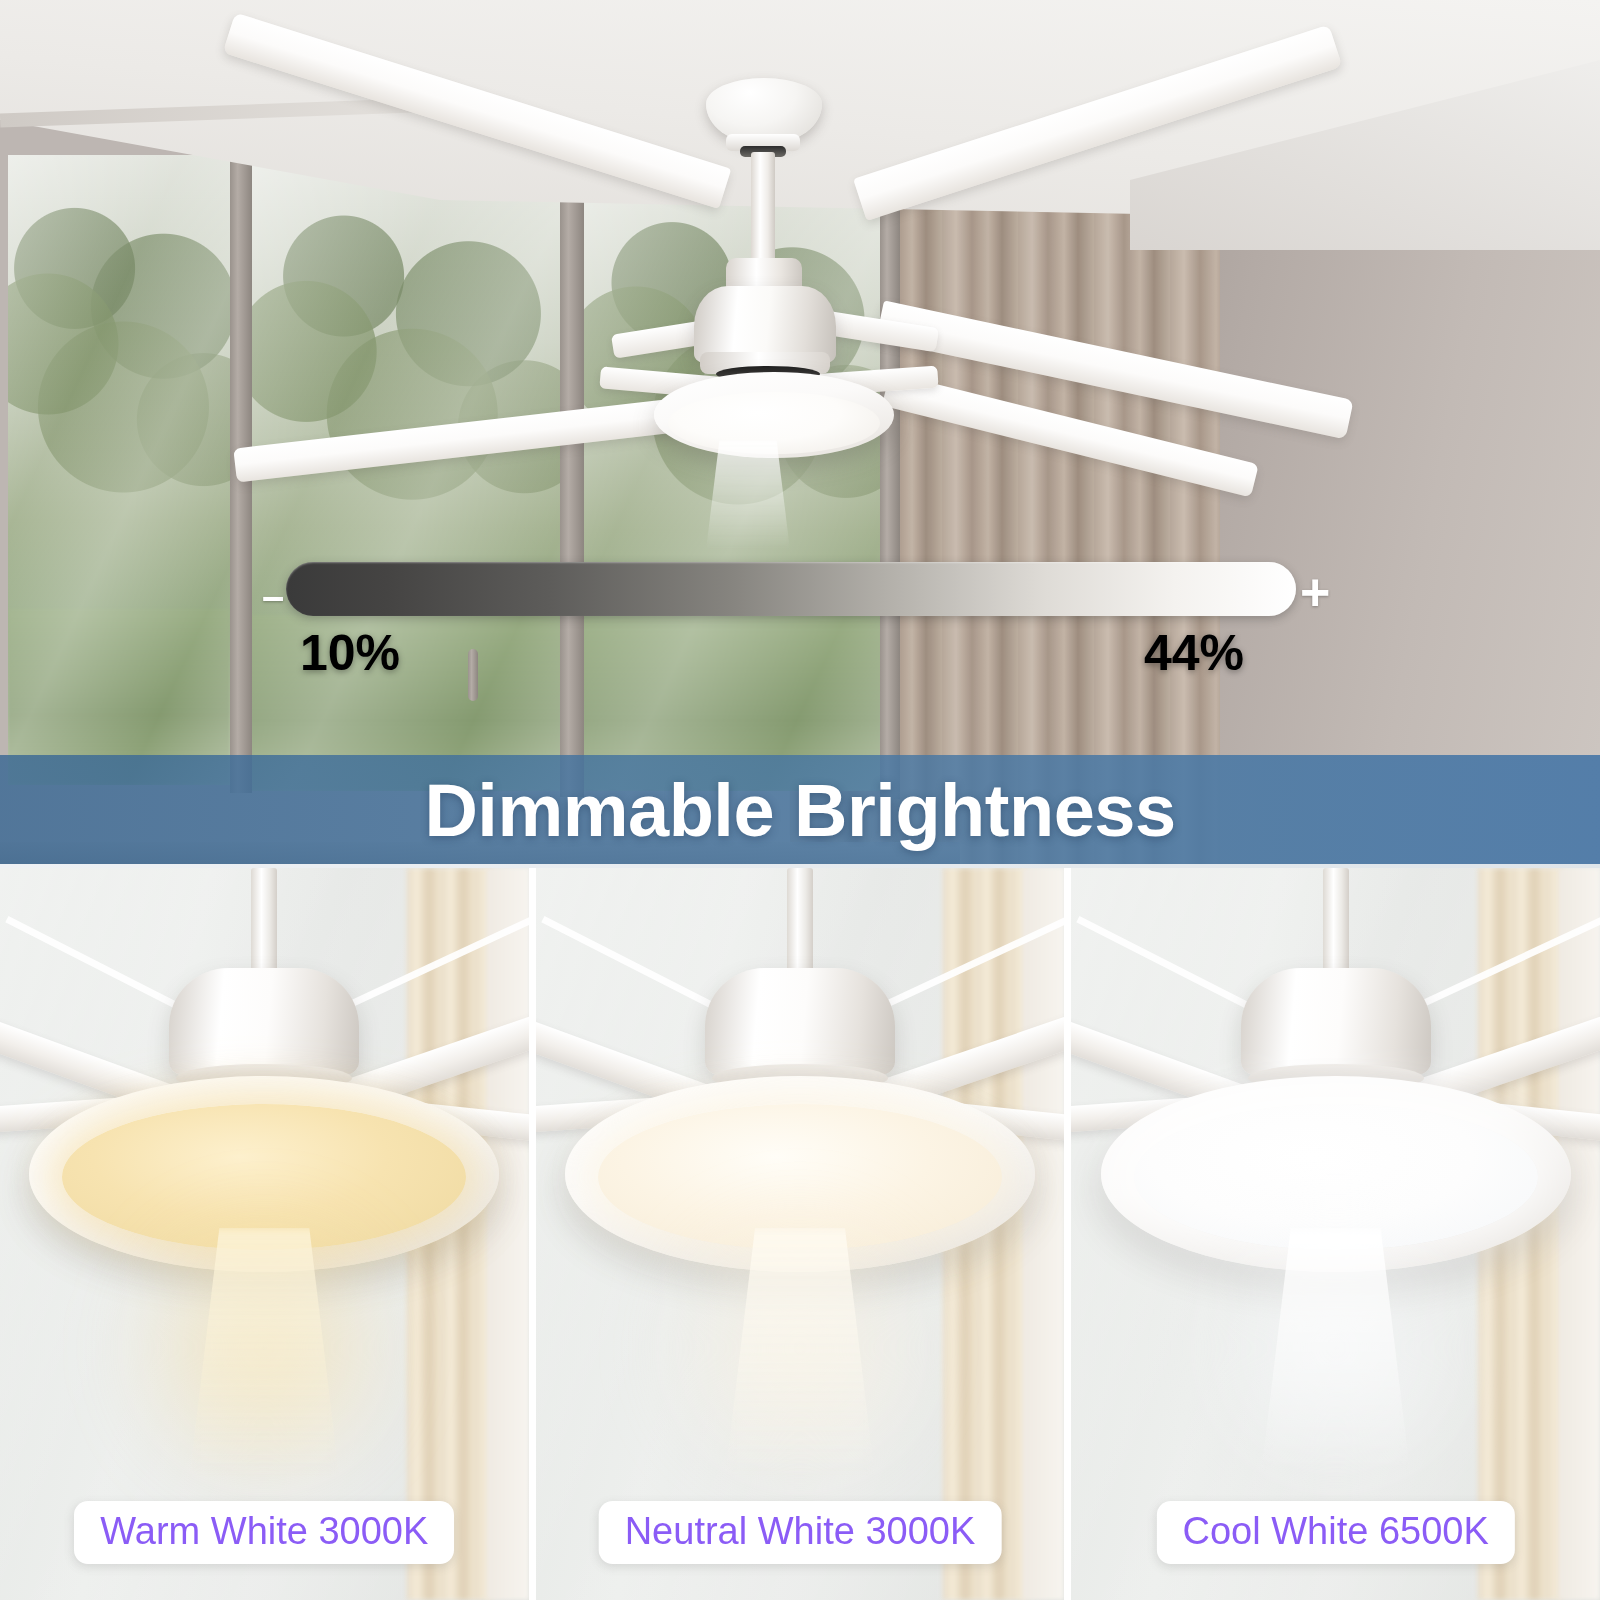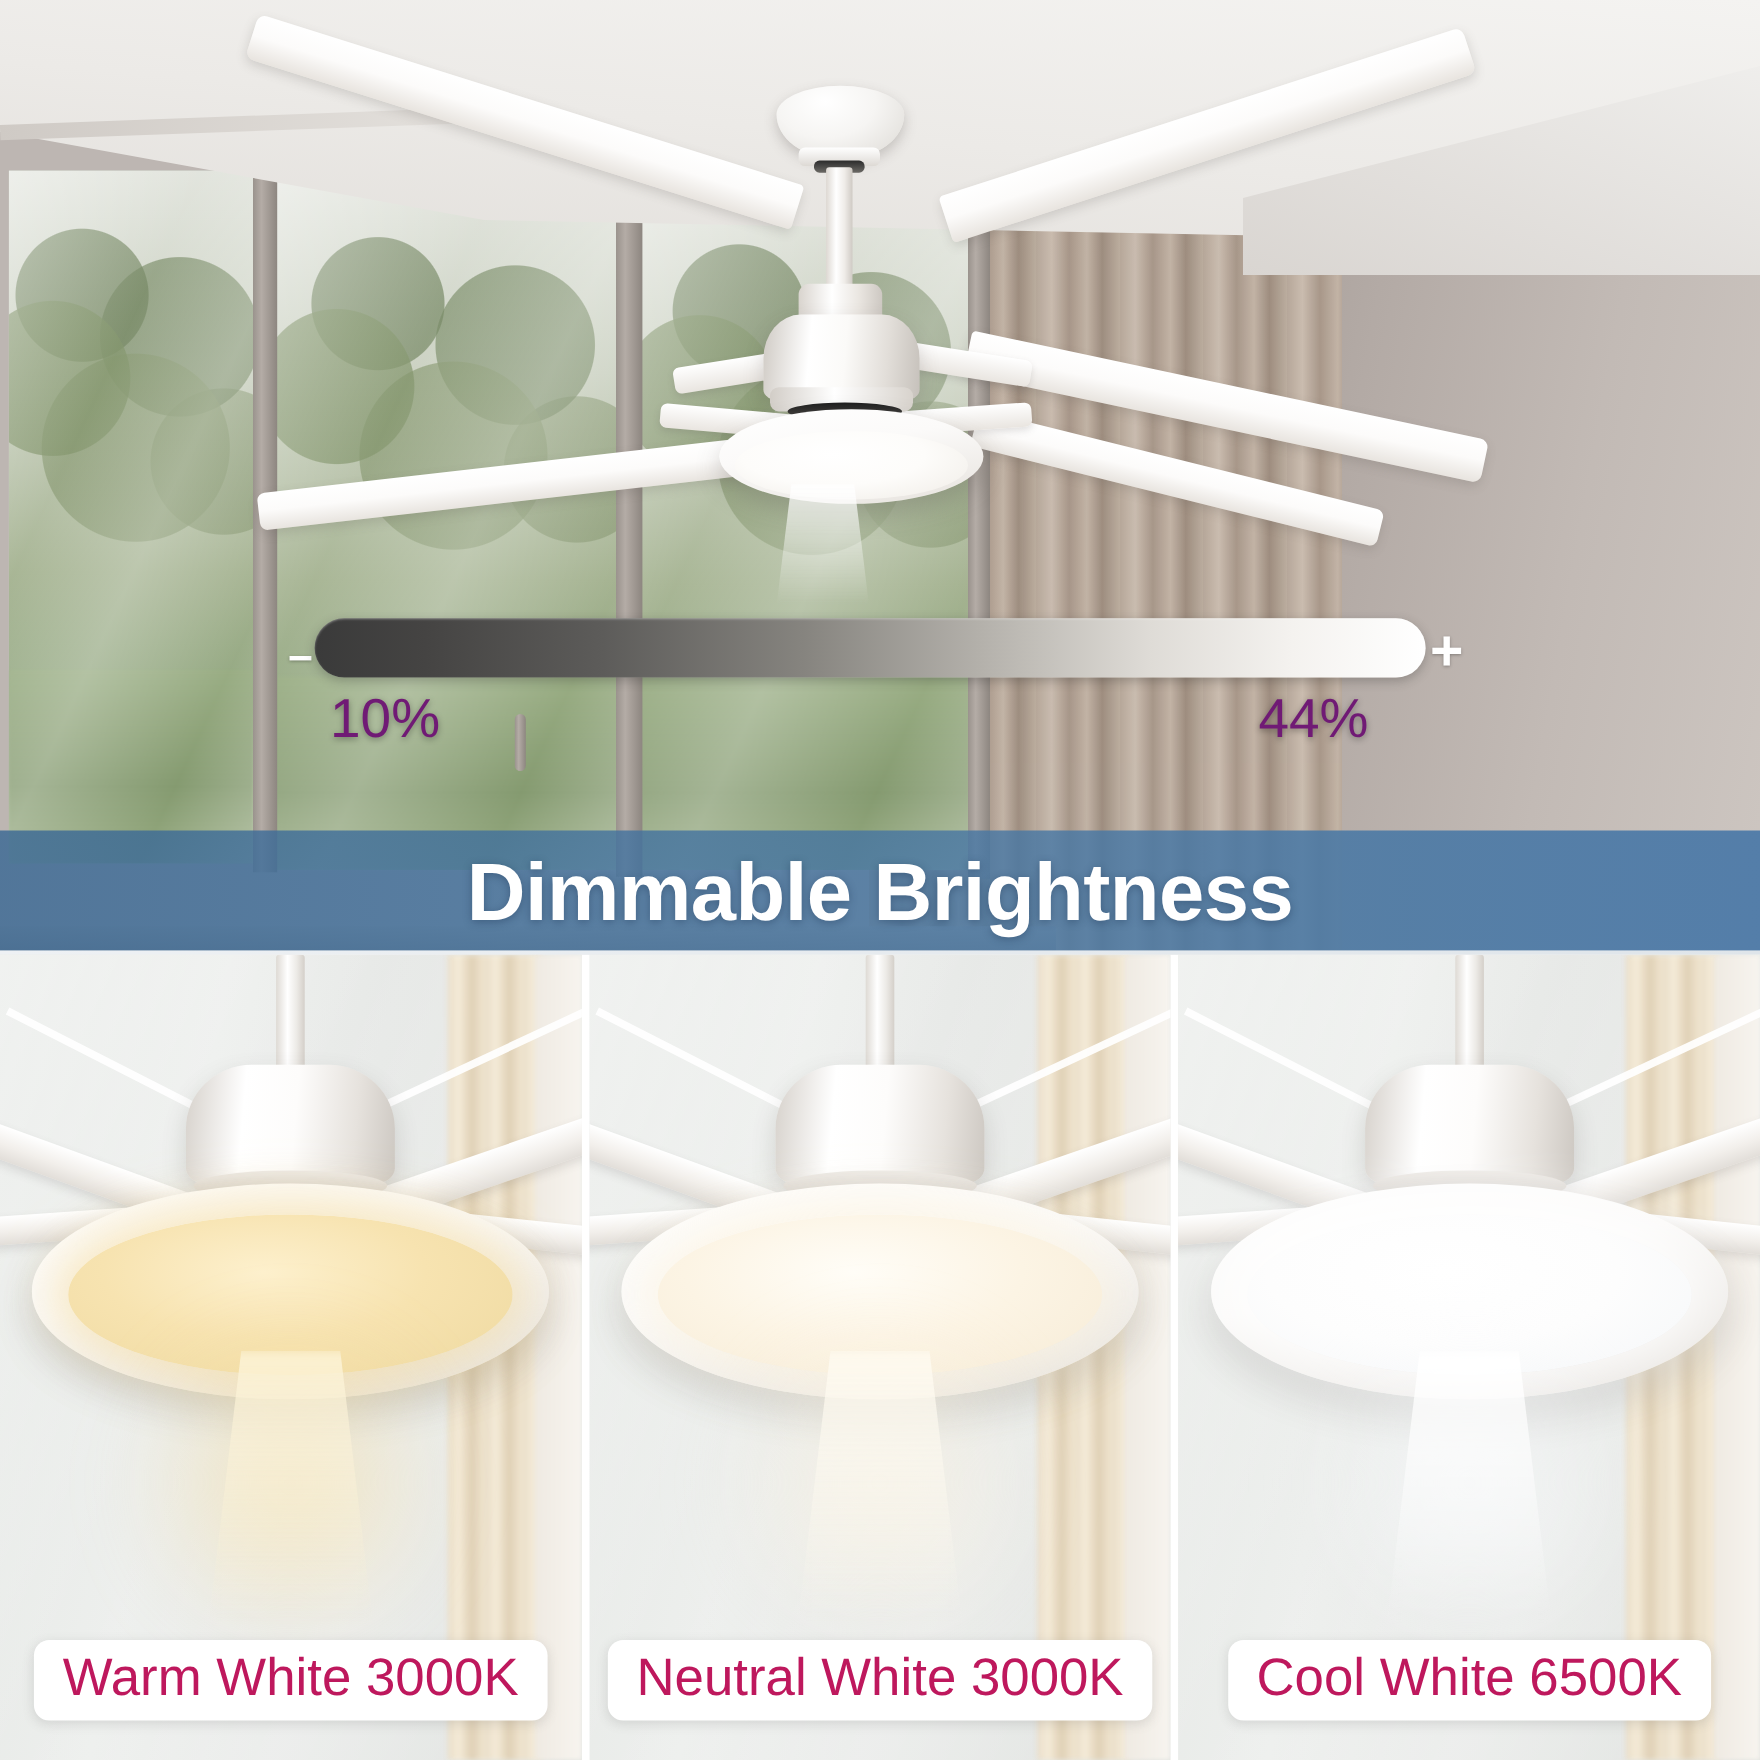--- a/index.html
+++ b/index.html
@@ -100,21 +100,21 @@
   
   .slider-wrap{position:absolute;left:262px;top:562px;width:1060px;height:56px;}
   .slider-track{position:absolute;left:24px;top:0;width:1010px;height:54px;border-radius:27px;
     background:linear-gradient(90deg,#3a3a3a 0%,#454443 10%,#5d5c5a 26%,#86847f 44%,
       #b4b1ab 60%,#dedbd6 75%,#f4f2ef 88%,#ffffff 100%);
     box-shadow:0 3px 10px rgba(40,40,40,.28), inset 0 1px 2px rgba(255,255,255,.35);}
   .sign{position:absolute;color:#fff;font-weight:700;line-height:1;
     text-shadow:0 1px 3px rgba(0,0,0,.30);}
   .sign-minus{left:0;top:14px;font-size:40px;}
   .sign-plus{left:1038px;top:4px;font-size:52px;}
-  .pct{position:absolute;color:#701a75;font-weight:400;font-size:50px;line-height:1;
+  .pct{position:absolute;color:#000000;font-weight:700;font-size:50px;line-height:1;
     text-shadow:0 2px 6px rgba(0,0,0,.35);}
   .pct-lo{left:300px;top:628px;}
   .pct-hi{left:1144px;top:628px;}
 
   
   .banner{position:absolute;left:0;top:755px;width:1600px;height:111px;
     background:linear-gradient(90deg,rgba(58,104,148,.82) 0%,rgba(64,112,157,.80) 30%,
       rgba(72,119,163,.82) 58%,rgba(77,122,165,.92) 80%,rgba(79,123,168,.96) 100%);
     display:flex;align-items:center;justify-content:center;text-align:center;}
   .banner-title{color:#fff;font-size:74px;font-weight:700;letter-spacing:-.5px;
@@ -154,21 +154,21 @@
   .p-blade{position:absolute;background:linear-gradient(180deg,#ffffff,#f2efeb 55%,#e2ded9);
     box-shadow:0 4px 9px rgba(95,90,86,.16);border-radius:3px;}
   .p-glow{position:absolute;left:50%;top:330px;width:300px;height:300px;margin-left:-150px;
     border-radius:50%;filter:blur(34px);}
   .p-beamshaft{position:absolute;left:50%;top:360px;width:150px;height:250px;margin-left:-75px;
     clip-path:polygon(20% 0,80% 0,100% 100%,0 100%);filter:blur(5px);}
 
   .p-label{position:absolute;left:50%;transform:translateX(-50%);bottom:36px;
     background:#ffffff;border-radius:14px;padding:11px 26px 14px;
     box-shadow:0 3px 10px rgba(100,100,100,.18);white-space:nowrap;}
-  .p-label span{color:#be185d;font-size:48px;font-weight:400;line-height:1;}
+  .p-label span{color:#8b5cf6;font-size:38px;font-weight:400;line-height:1;}
 </style>
 </head>
 <body>
 
 <div class="stage">
 
   <div class="top-scene">
 
     <div class="wall-far"></div>
     <div class="wall-right"></div>

